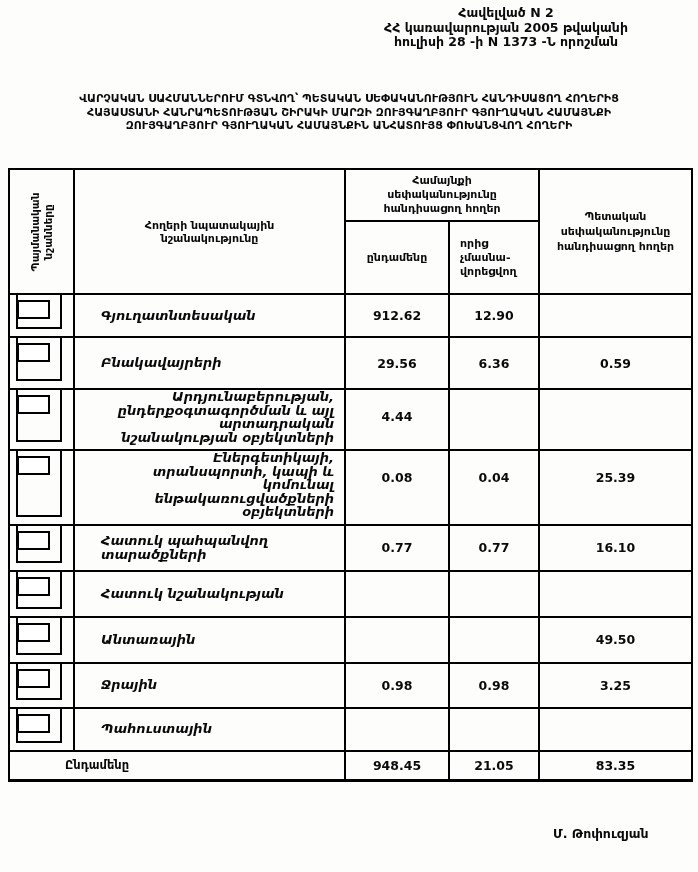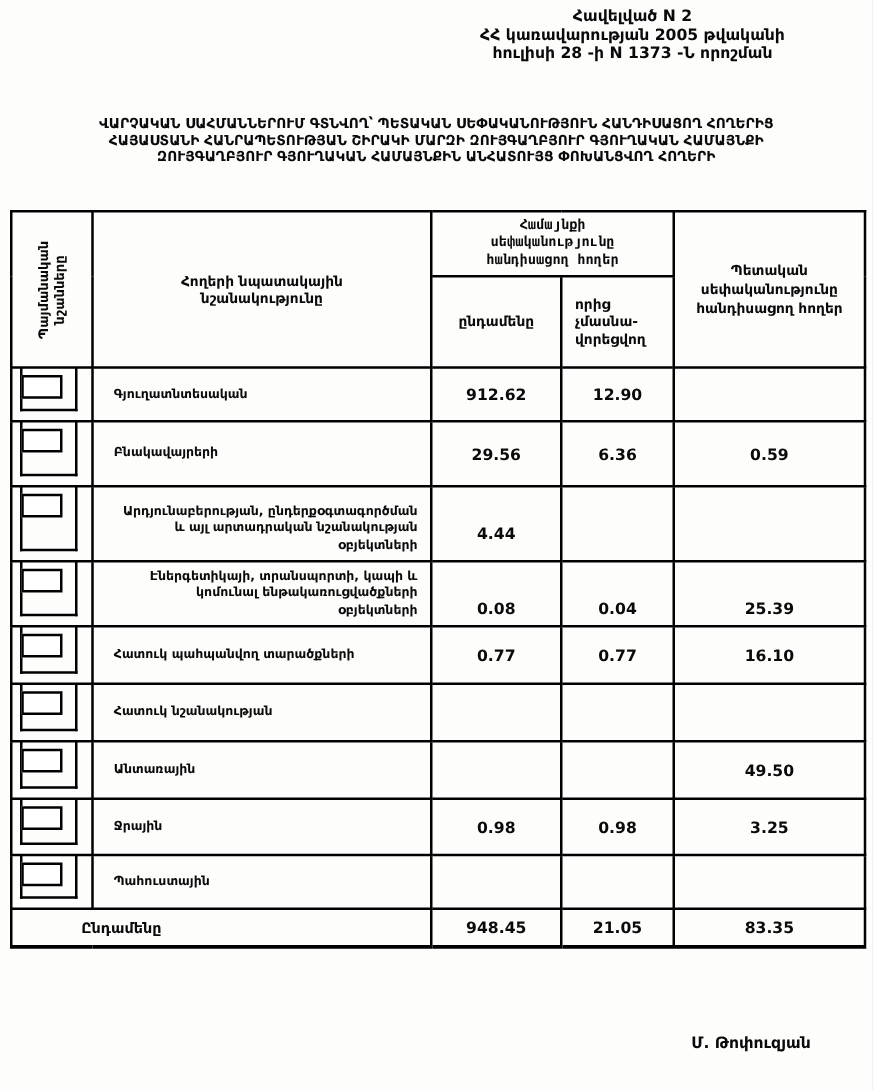--- a/index.html
+++ b/index.html
@@ -34,43 +34,43 @@
   tr.h1 { height:52px; }
   tr.h2 { height:73px; }
   .th-sign { position:relative; }
   .vhead {
     position:absolute; left:50%; top:50%;
     width:112px; text-align:center;
     transform:translate(-50%,-50%) rotate(-90deg);
     font-size:10.5px; line-height:13px;
   }
   .th-name { font-size:11px; text-align:center; padding:0 20px; }
-  .th-group { font-size:11px; text-align:center; padding:0 26px; line-height:14px;font-family:Liberation Mono, monospace; }
+  .th-group { font-size:11px; text-align:center; padding:0 26px; line-height:14px; }
   .th-state { font-size:11px; text-align:center; padding:0 16px; line-height:15px; }
   .th-total { font-size:11px; text-align:center; }
   .th-nonpriv { font-size:11px; text-align:left; padding:0 10px; line-height:14px; }
   tr.r1 { height:43px; } tr.r2 { height:52px; } tr.r3 { height:60px; }
   tr.r4 { height:52px; } tr.r5 { height:46px; } tr.r6 { height:46px; }
   tr.r7 { height:46px; } tr.r8 { height:45px; } tr.r9 { height:43px; }
   tr.total-row { height:30px; }
   td.sign-cell { position:relative; }
   .sign-outer {
     position:absolute; top:-1px; left:6px; width:46px; bottom:7px;
     border-left:2px solid #000; border-right:2px solid #000; border-bottom:2px solid #000;
   }
   .sign-inner {
     position:absolute; top:5px; left:7px; width:33px; height:19px;
     border:2px solid #000; background:#fff;
   }
   td.label-cell {
-    font-size:10px; padding-left:16px; vertical-align:middle; line-height:13.5px;
+    font-size:13px; padding-left:26px; vertical-align:middle; line-height:13.5px;font-style:italic;
   }
   tr.label-bottom td.label-cell { vertical-align:bottom; padding-bottom:5px; padding-right:10px;text-align:right; }
   td.num { font-size:12.5px; text-align:center; vertical-align:middle; }
-  tr.label-bottom td.num { vertical-align:top; padding-top:29px; }
+  tr.label-bottom td.num { vertical-align:top; padding-top:19px; }
   tr.total-row td { border-top:2px solid #000; border-bottom:3px solid #000; }
   td.total-label { font-size:11.5px; padding-left:55px; vertical-align:middle; }
   tr.total-row td.num { vertical-align:middle; }
   .footer-left {
     position:absolute; top:793px; left:30px;
     font-size:12.5px; line-height:15.5px;
   }
   .footer-sign { position:absolute; top:826px; left:553px; font-size:12.5px; }
 </style>
 </head>

